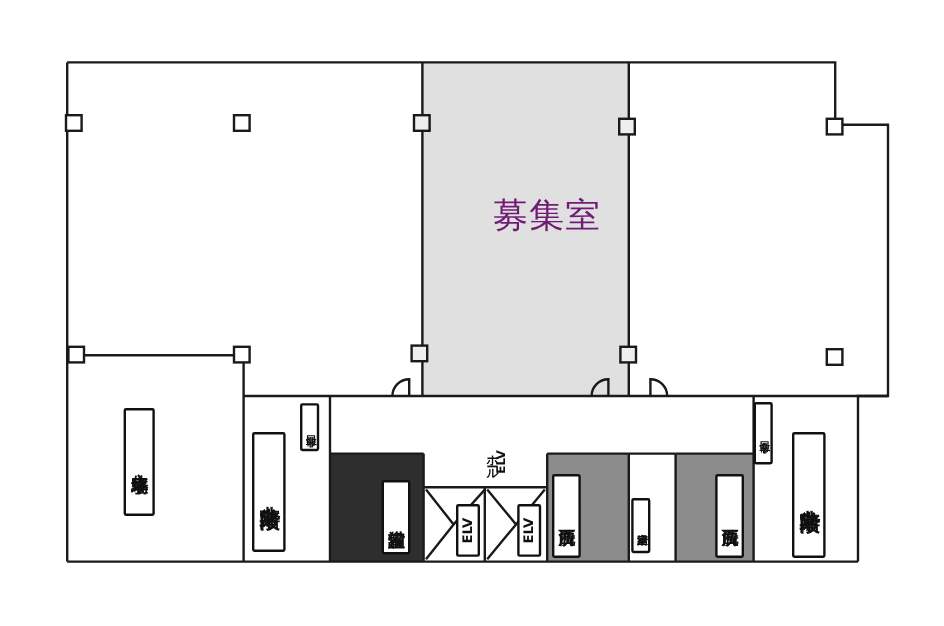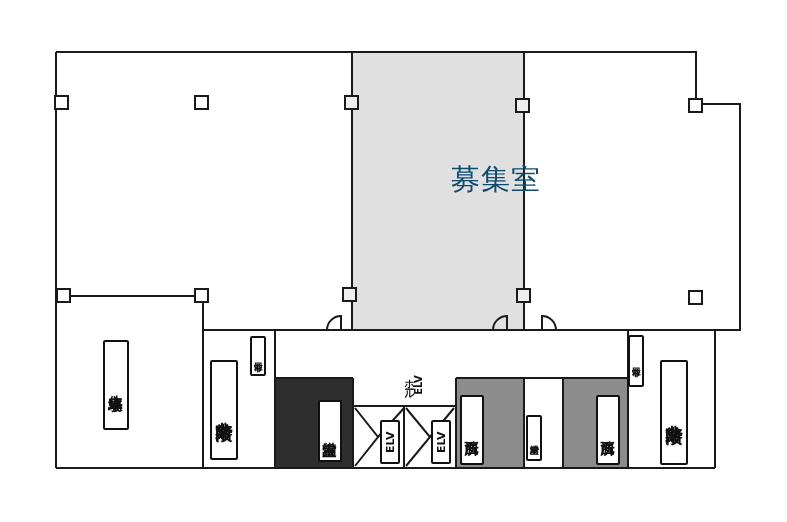--- a/index.html
+++ b/index.html
@@ -1,18 +1,18 @@
 <!DOCTYPE html>
 <html><head>
 <meta charset="utf-8">
 <style>
   html,body{margin:0;padding:0;background:#ffffff;}
   body{width:787px;height:522px;position:relative;overflow:hidden;font-family:"DejaVu Sans",sans-serif;}
   svg.plan{position:absolute;left:0;top:0;}
-  .title{position:absolute;left:352px;top:160px;width:208px;text-align:center;font-size:29px;color:#0c4a6e;letter-spacing:1px;padding-left:40px;}
+  .title{position:absolute;left:352px;top:160px;width:208px;text-align:center;font-size:29px;color:#701a75;letter-spacing:1px;}
   .vlabel{position:absolute;box-sizing:border-box;border:2px solid #111;background:#fff;border-radius:2px;
           writing-mode:vertical-rl;text-orientation:upright;font-weight:bold;color:#111;
           display:flex;align-items:center;justify-content:center;line-height:1;}
   .lg{font-size:17px;letter-spacing:1px;}
   .md{font-size:14px;}
   .sm{font-size:9px;}
   .elv{writing-mode:vertical-rl;text-orientation:mixed;transform:rotate(180deg);font-size:11px;}
   .hall{position:absolute;left:404px;top:372px;font-size:10px;font-weight:bold;color:#111;line-height:1;
         writing-mode:vertical-rl;}
   .hall span{display:block;}

